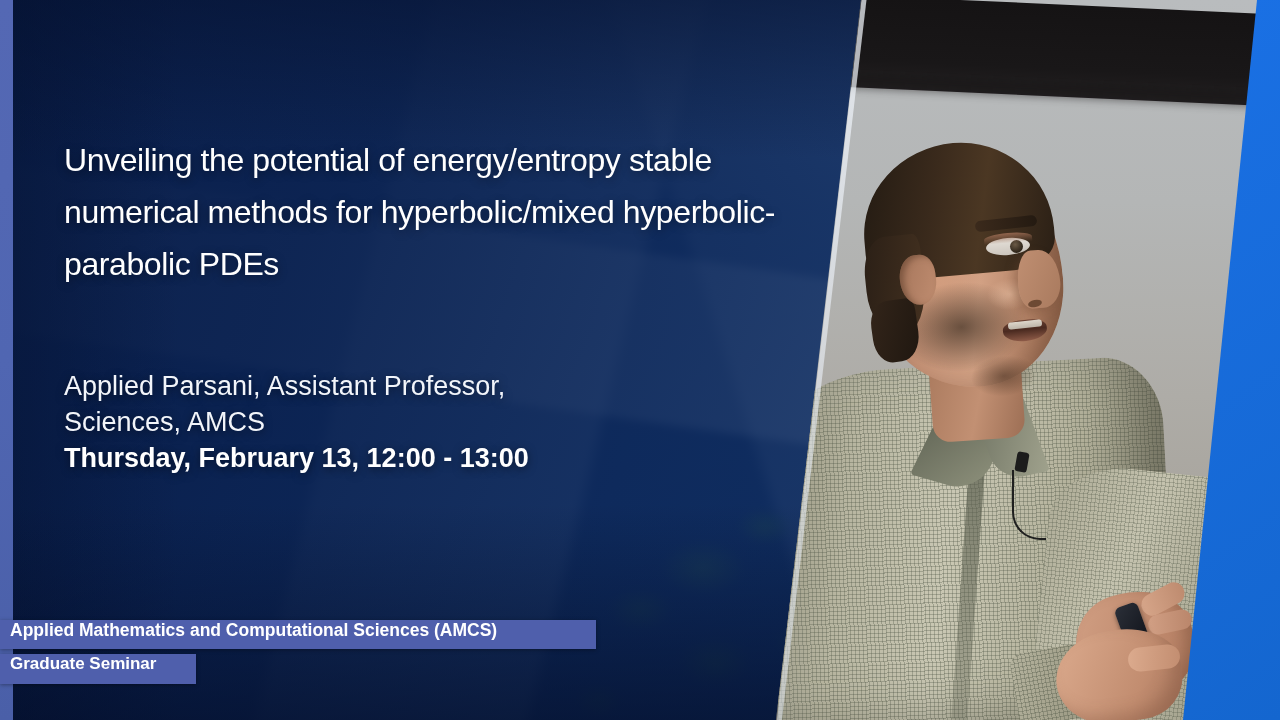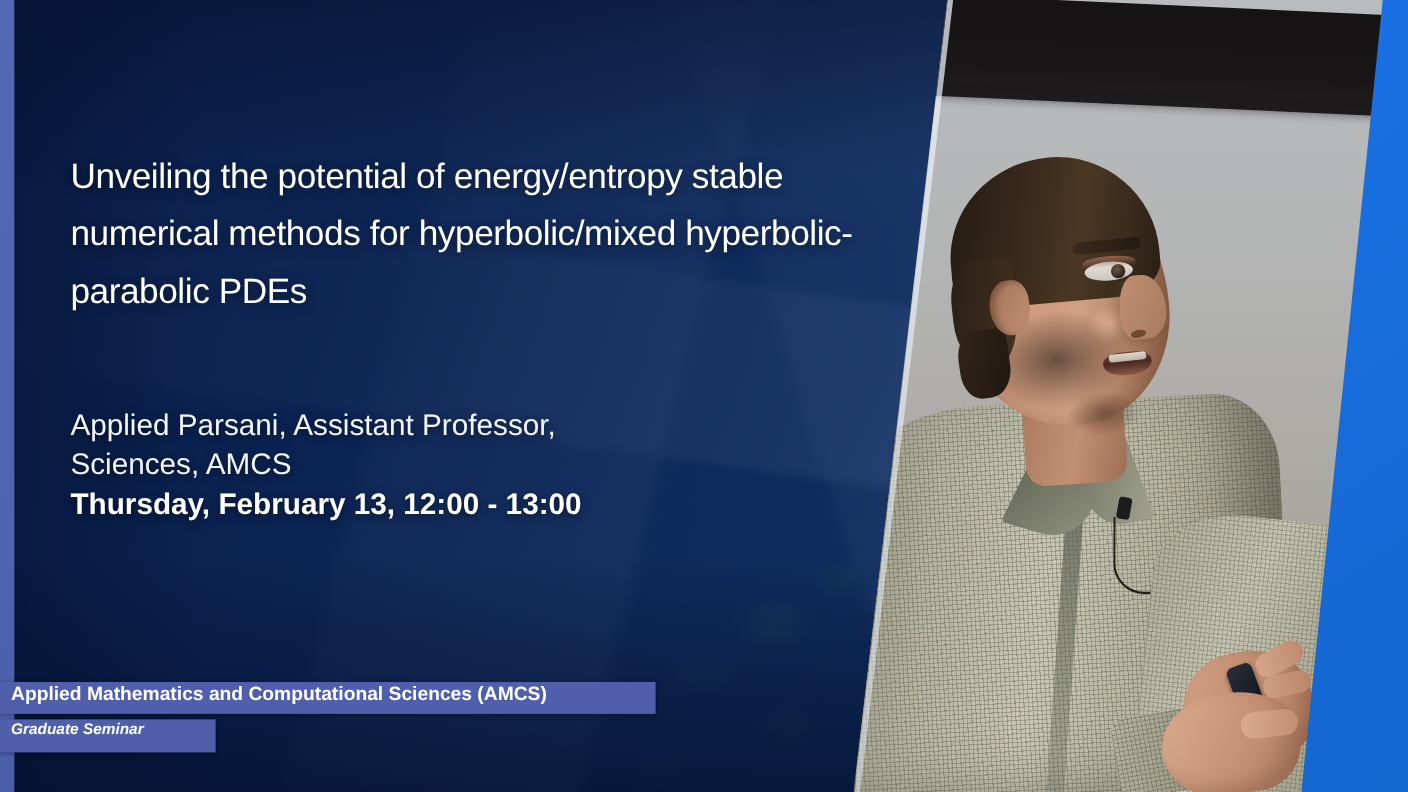--- a/index.html
+++ b/index.html
@@ -324,21 +324,21 @@
   .banner {
     position:absolute;
     background:#4f5fac;
     color:#ffffff;
     font-weight:700;
     display:flex; 
     padding:0 10px;
     box-shadow:0 1px 4px rgba(0,0,0,.35);
   }
   #banner-dept { left:0; top:620px; height:29px; width:596px; font-size:17.5px; }
-  #banner-series { left:0; top:654px; height:30px; width:196px; font-size:14px;font-style:italic; }
+  #banner-series { left:0; top:654px; height:30px; width:196px; font-size:17px; }
 </style>
 </head>
 <body>
 
 <div id="stage">
 
   <div class="bg-photo"></div>
   <div class="bg-tint"></div>
   <div class="bg-vignette"></div>
 

